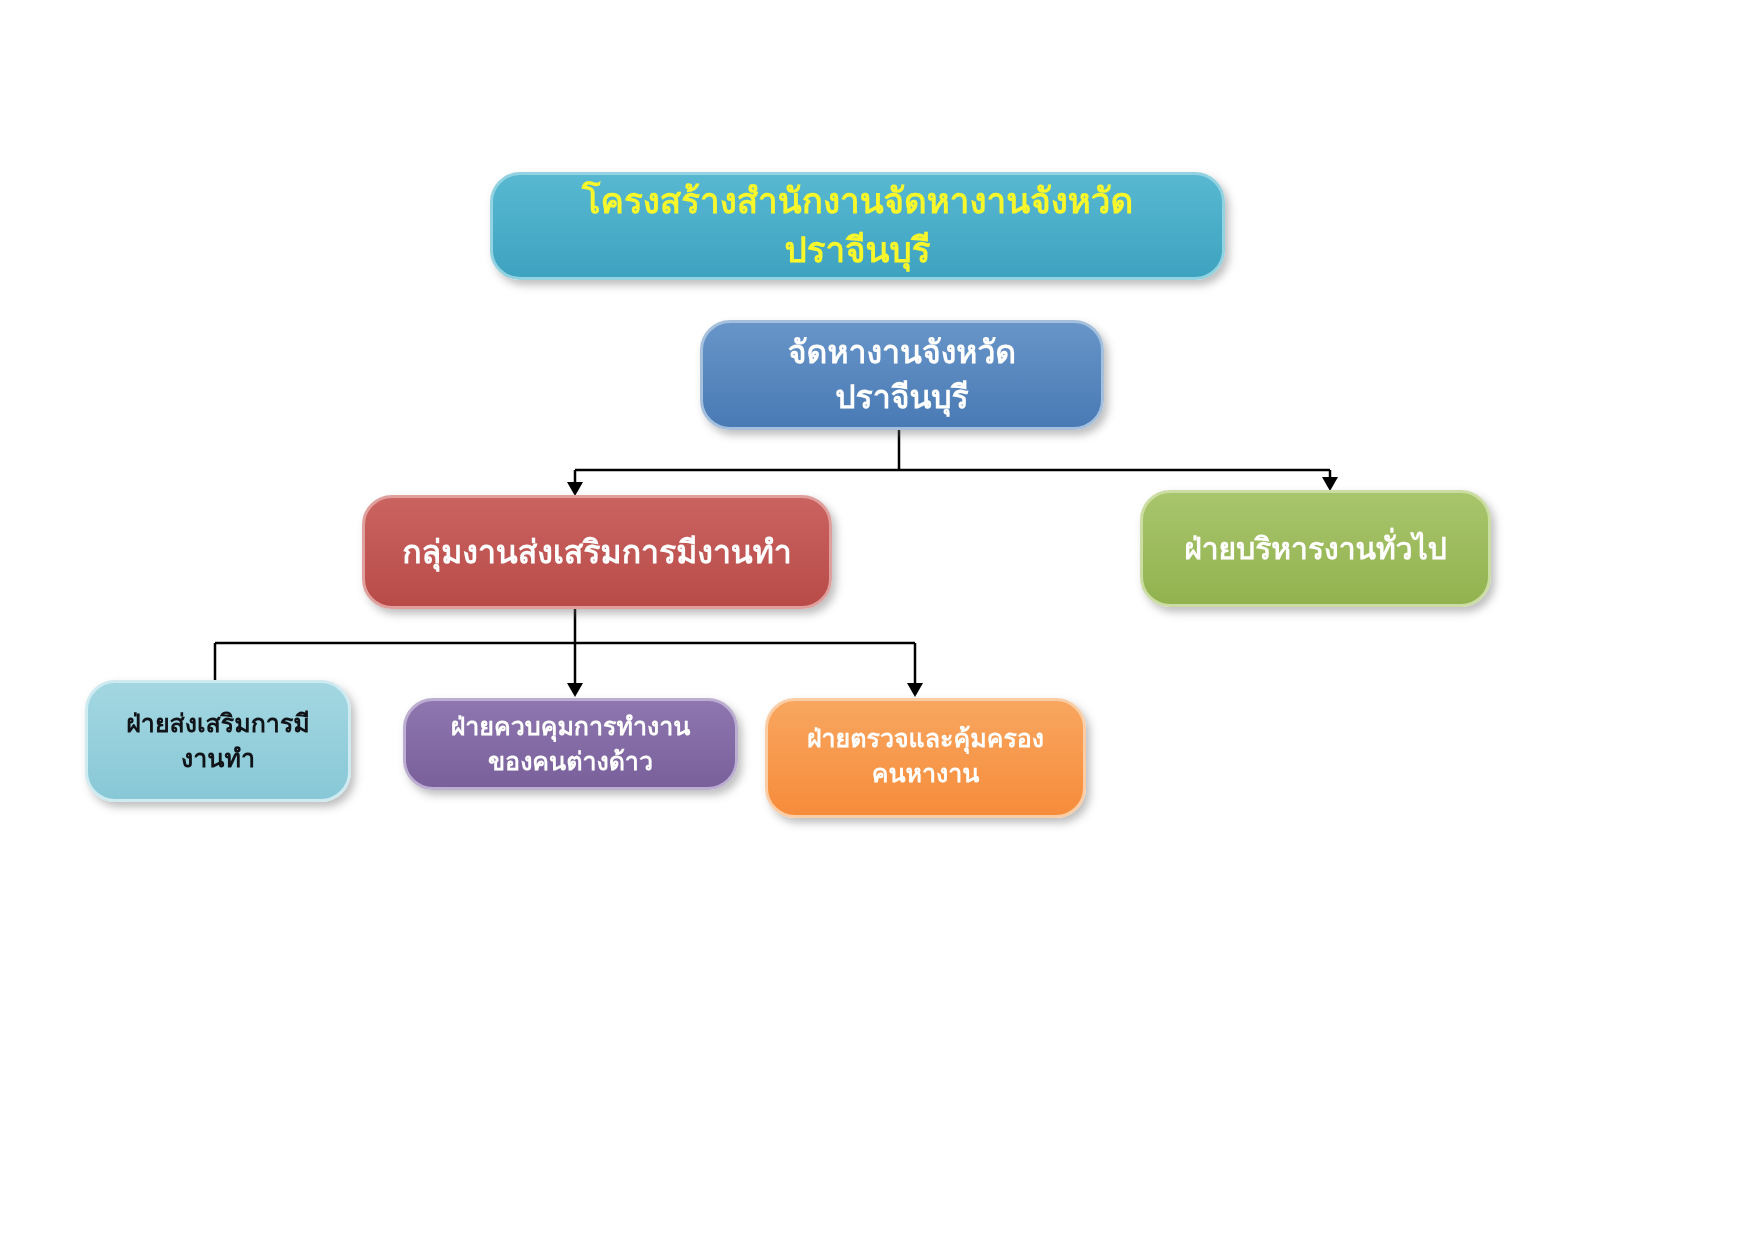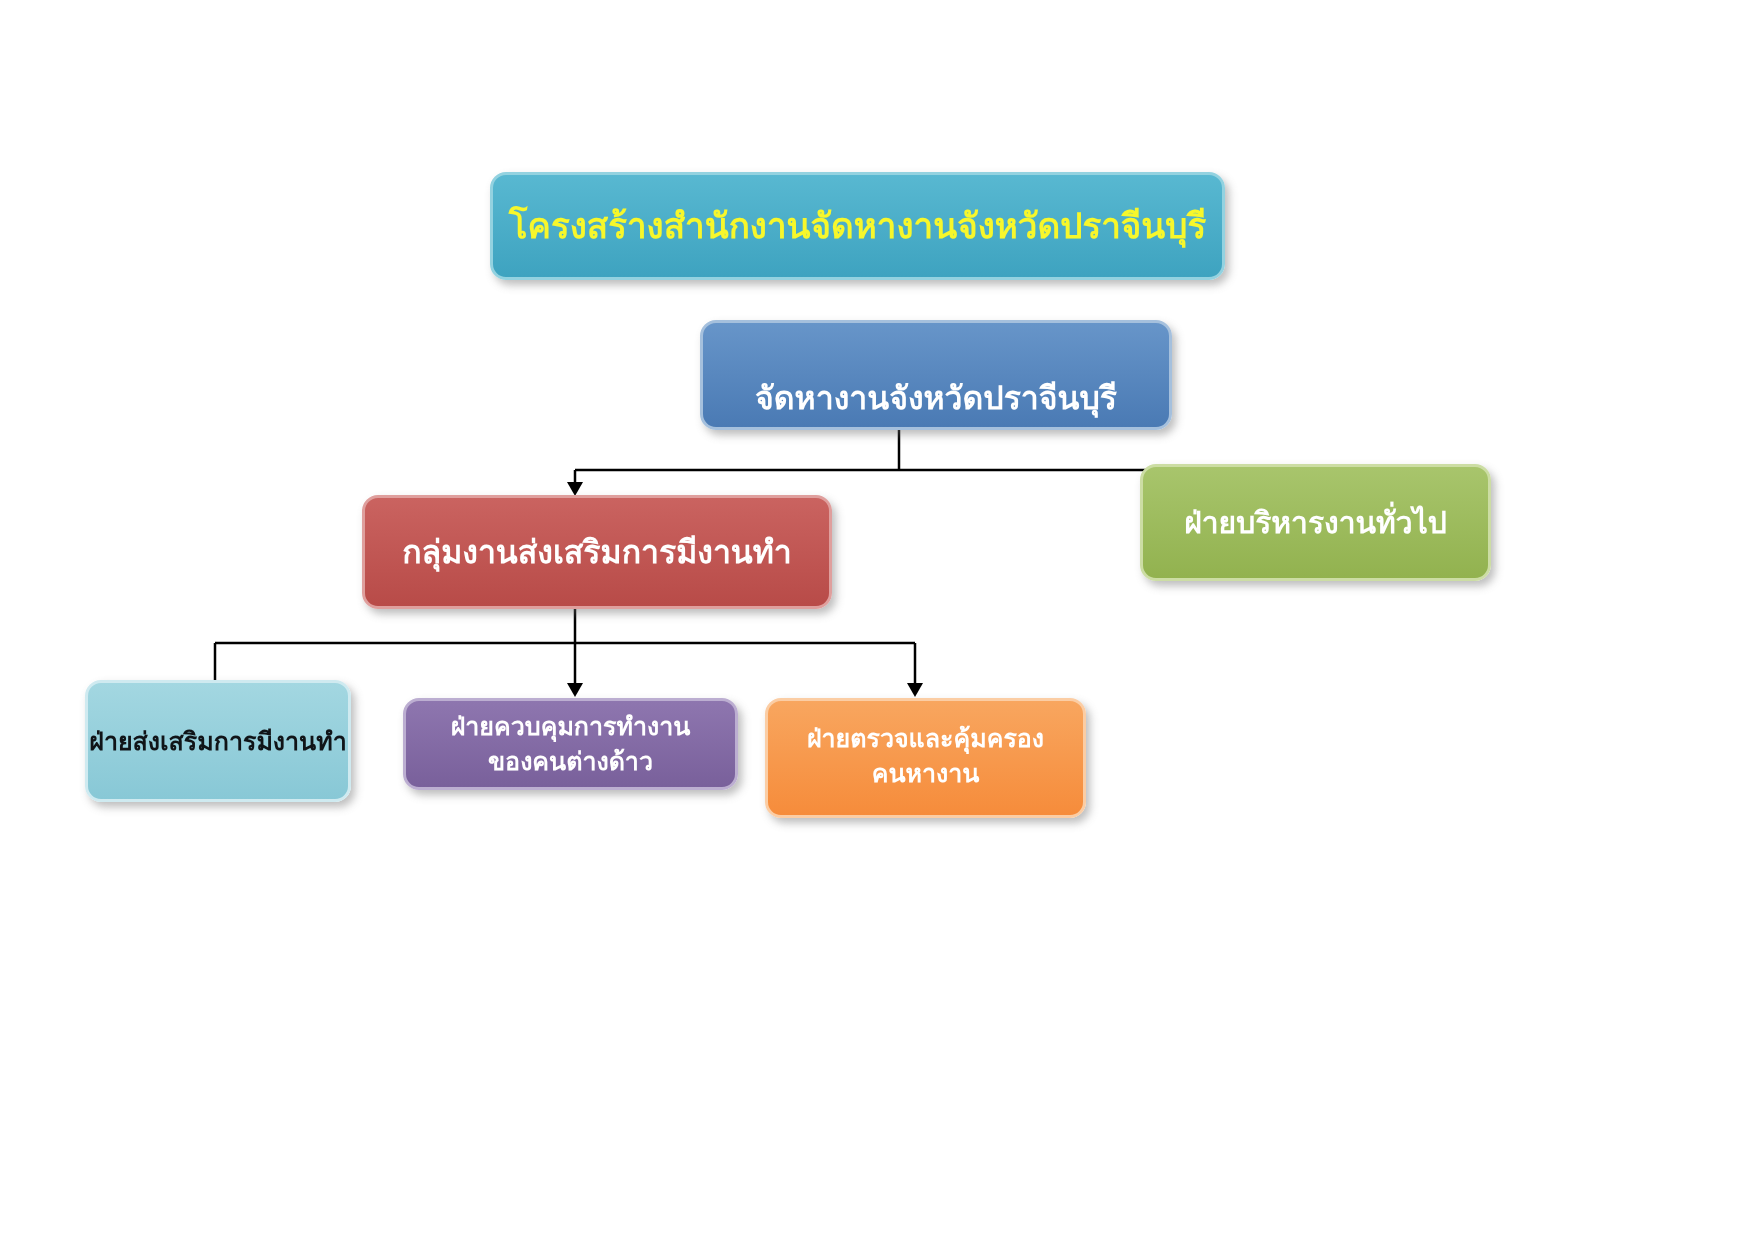--- a/index.html
+++ b/index.html
@@ -17,51 +17,50 @@
     width: 1755px; height: 1241px;
     pointer-events: none;
   }
   .node {
     position: absolute;
     display: flex;
     align-items: center;
     justify-content: center;
     text-align: center;
     font-weight: bold;
-    border-radius: 16px;
+    border-radius: 30px;
     box-sizing: border-box;
-    padding: 6px 0;
+    padding: 6px 24px;
     white-space: pre-line;
     line-height: 1.4;
     box-shadow: 4px 5px 8px rgba(110,110,110,0.45);
   }
   .node-title {
     left: 490px; top: 172px; width: 735px; height: 108px;
     background: linear-gradient(#58b8d1, #3ea3c0);
     border: 3px solid #93d2e0;
     color: #f7f72b;
     font-size: 35px;
   }
   .node-office {
-    left: 700px; top: 320px; width: 472px; height: 110px;
+    left: 700px; top: 320px; width: 404px; height: 110px;
     background: linear-gradient(#6795c9, #4a7ab4);
     border: 3px solid #a5c0dd;
     color: #ffffff;
     font-size: 32px;
-    align-items: flex-end;
   }
   .node-promotion-group {
     left: 362px; top: 495px; width: 470px; height: 114px;
     background: linear-gradient(#ca6360, #b84b48);
     border: 3px solid #df9f9d;
     color: #ffffff;
     font-size: 32px;
   }
   .node-general-admin {
-    left: 1140px; top: 464px; width: 351px; height: 117px;
+    left: 1140px; top: 490px; width: 351px; height: 117px;
     background: linear-gradient(#a8c56c, #92b24f);
     border: 3px solid #ccddA4;
     color: #ffffff;
     font-size: 30px;
   }
   .node-employment-promotion {
     left: 85px; top: 680px; width: 266px; height: 122px;
     background: linear-gradient(#a3d7e1, #88c8d6);
     border: 3px solid #cfeaf0;
     color: #101418;

